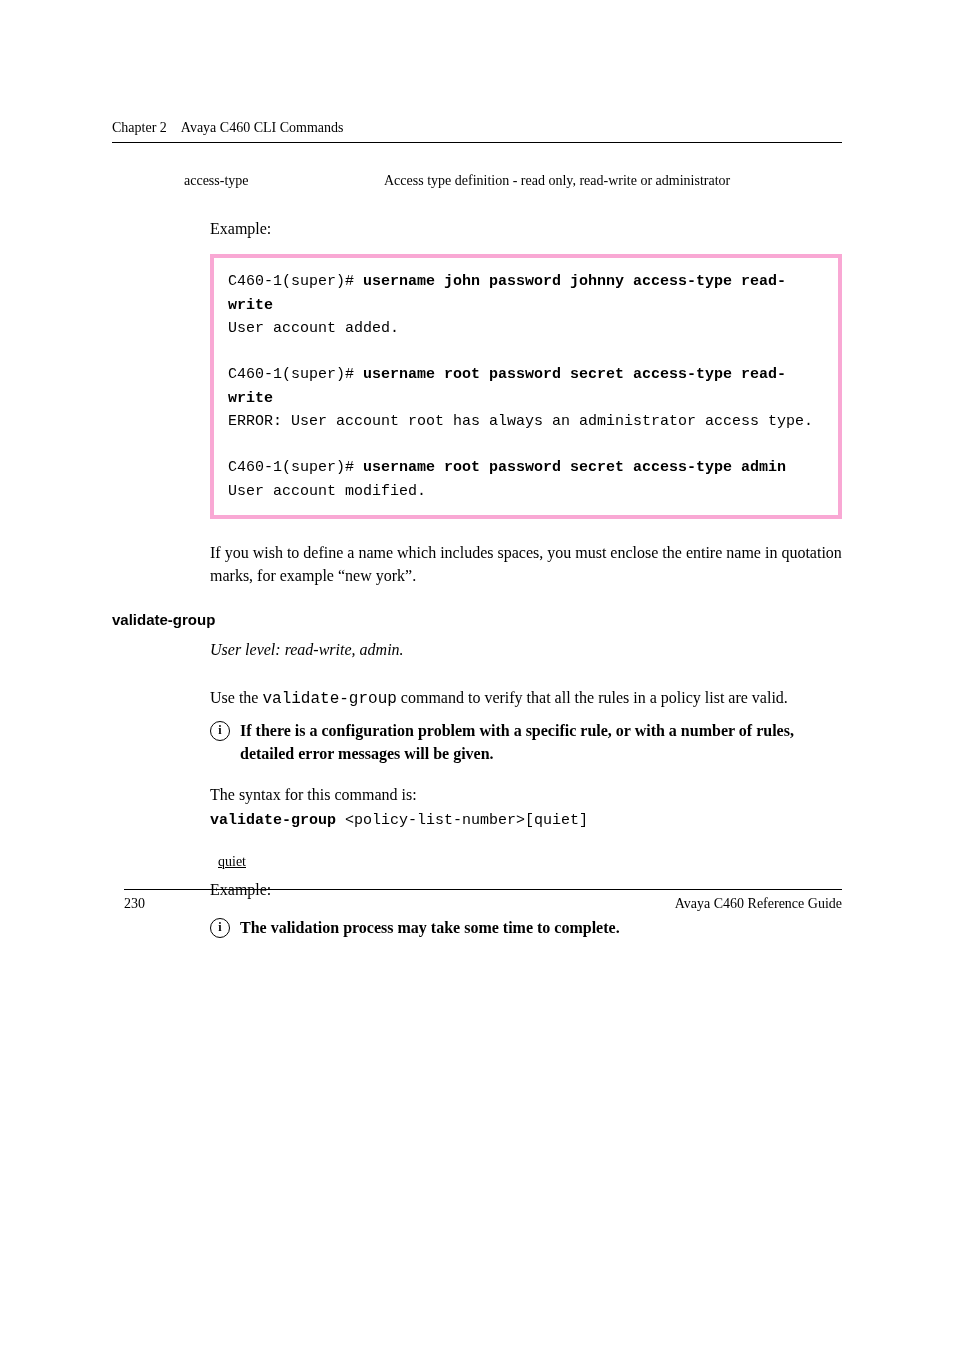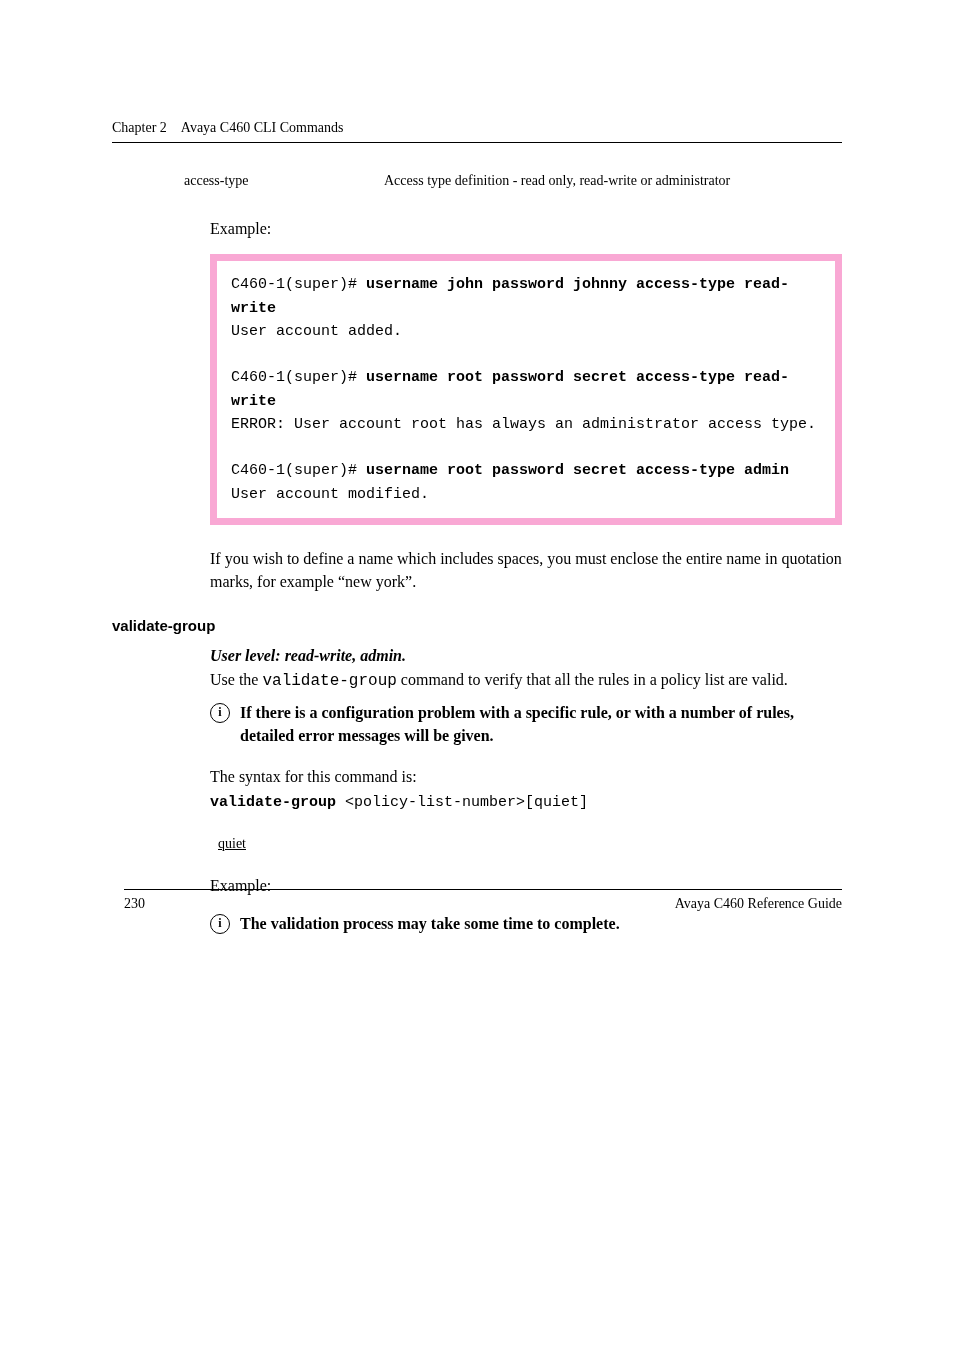--- a/index.html
+++ b/index.html
@@ -42,21 +42,21 @@
   .body-indent {
     margin-left: 64px;
     font-size: 16px;
     line-height: 1.45;
     padding-left: 34px;
   }
   .label {
     margin-bottom: 14px;
   }
   .code-box {
-    border: 7px solid #f9a8d4;
+    border: 4px solid #f9a8d4;
     padding: 12px 14px;
     font-family: "Courier New", Courier, monospace;
     font-size: 15px;
     line-height: 1.55;
     margin-bottom: 22px;
     white-space: pre-wrap;
     word-wrap: break-word;
   }
   .code-box .bold {
     font-weight: bold;
@@ -153,35 +153,35 @@
 
 <span>C460-1(super)# </span><span class="bold">username root password secret access-type admin</span>
 <span>User account modified.</span></div>
 
     <div class="para">If you wish to define a name which includes spaces, you must enclose the entire name in quotation marks, for example “new york”.</div>
   </div>
 
   <div class="section-heading">validate-group</div>
 
   <div class="body-indent">
-    <div class="italic" style="margin-bottom:0;font-weight:bold;">User level: read-write, admin.</div>
+    <div class="italic" style="margin-bottom:24px;">User level: read-write, admin.</div>
 
     <div style="margin-bottom:8px;">
       <span>Use the </span><span class="mono-inline">validate-group</span><span> command to verify that all the rules in a policy list are valid.</span>
     </div>
 
     <div class="info-row">
       <div class="info-icon">i</div>
       <div class="info-text">If there is a configuration problem with a specific rule, or with a number of rules, detailed error messages will be given.</div>
     </div>
 
     <div style="margin-bottom:4px;">The syntax for this command is:</div>
     <div class="syntax-line"><span class="bold">validate-group</span><span> &lt;policy-list-number&gt;[quiet]</span></div>
 
-    <div class="param-row" style="margin-left:8px; margin-bottom:20px;text-decoration:underline;">
+    <div class="param-row" style="margin-left:8px; margin-bottom:6px;text-decoration:underline;">
       <div class="param-name" style="width:250px;">quiet</div>
     </div>
 
     <div class="label">Example:</div>
 
 
     <div class="info-row">
       <div class="info-icon">i</div>
       <div class="info-text">The validation process may take some time to complete.</div>
     </div>

